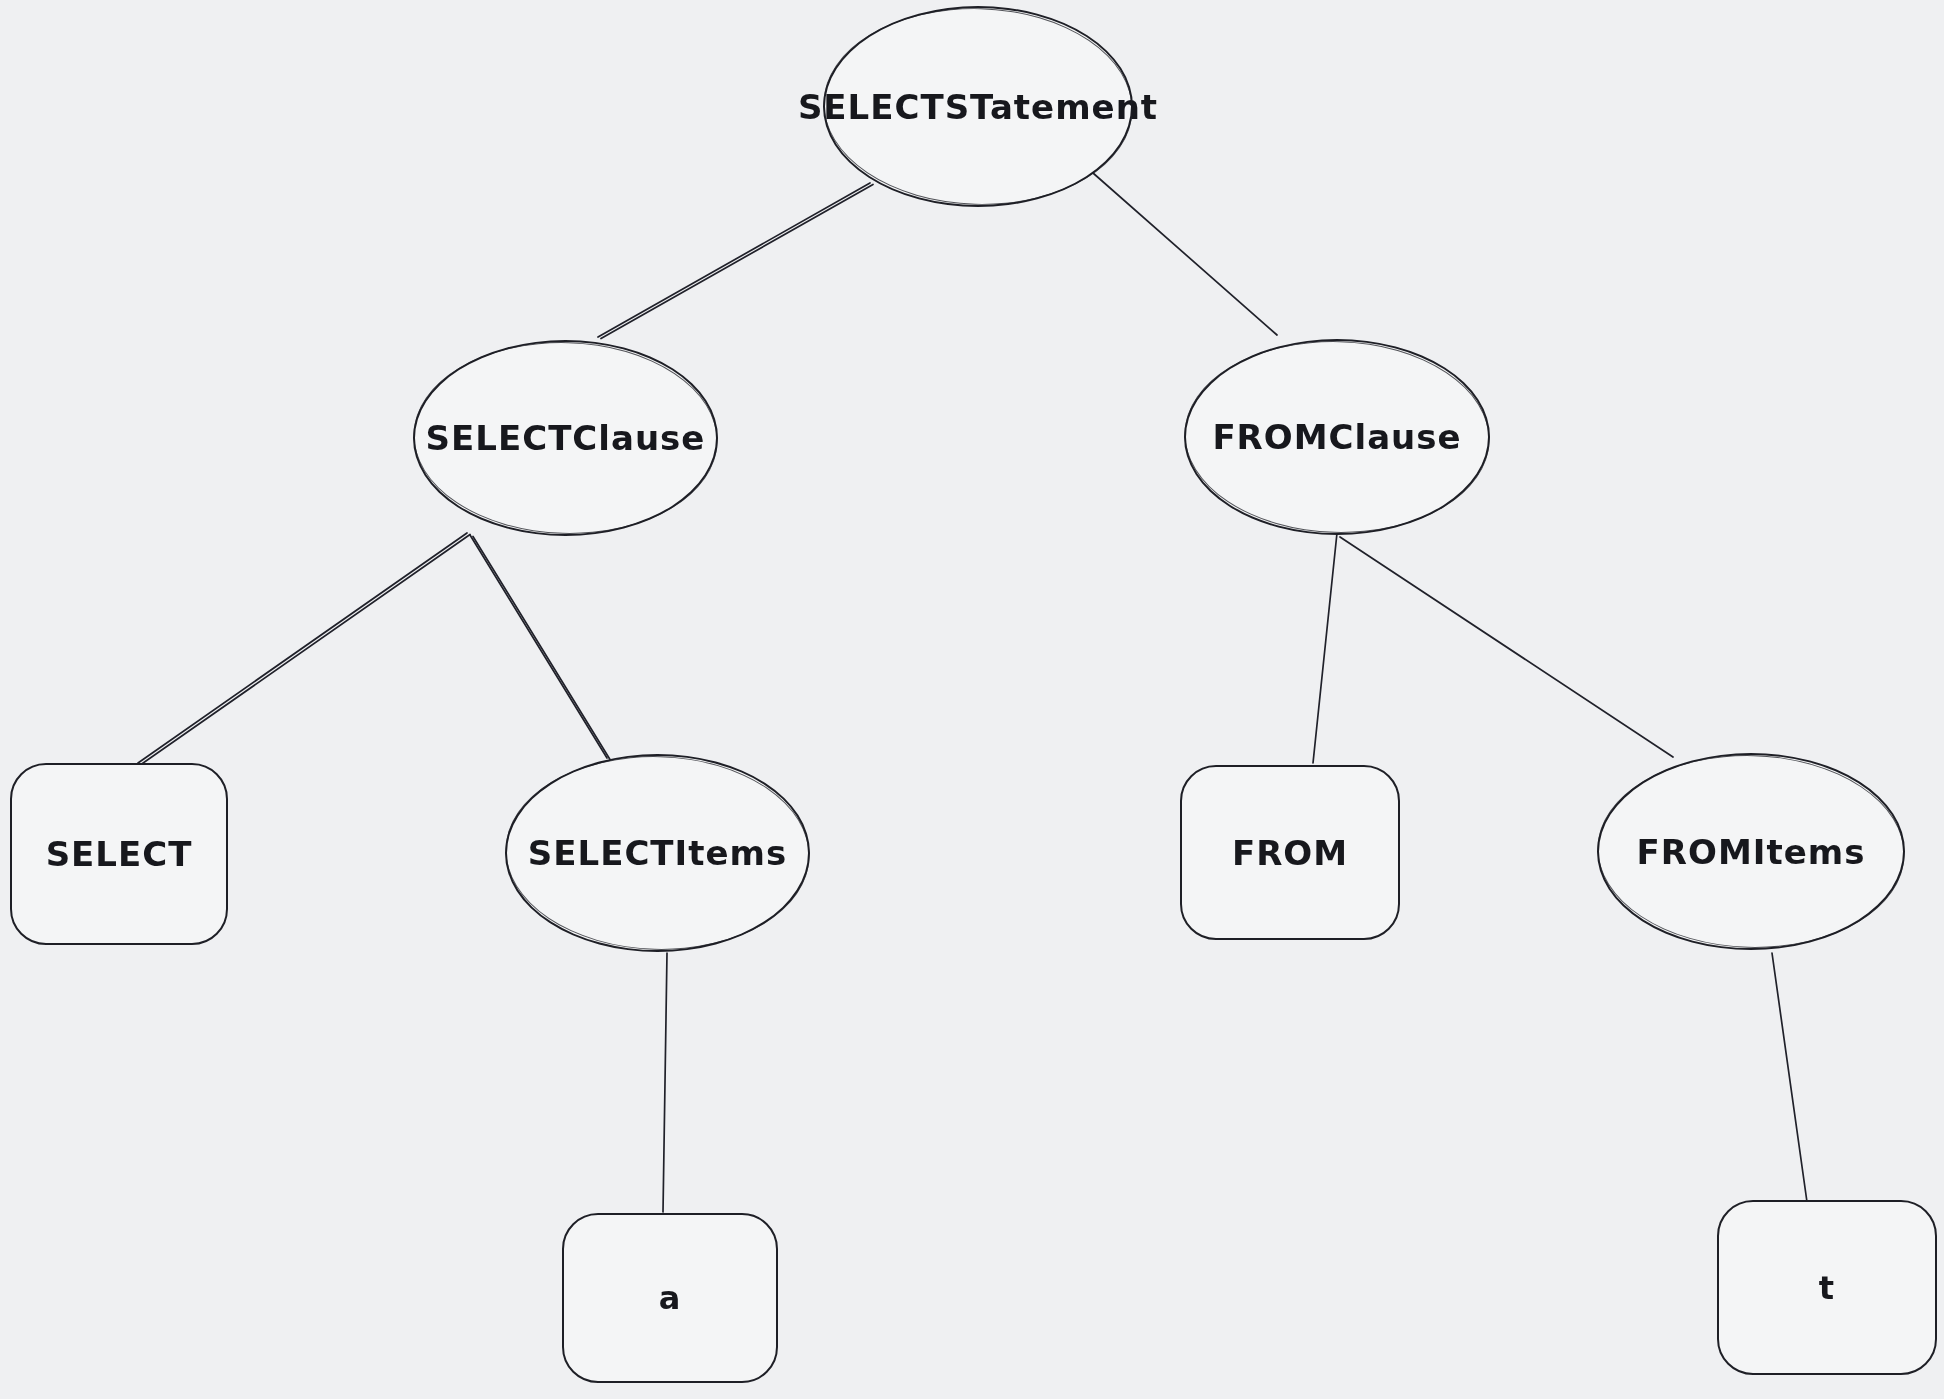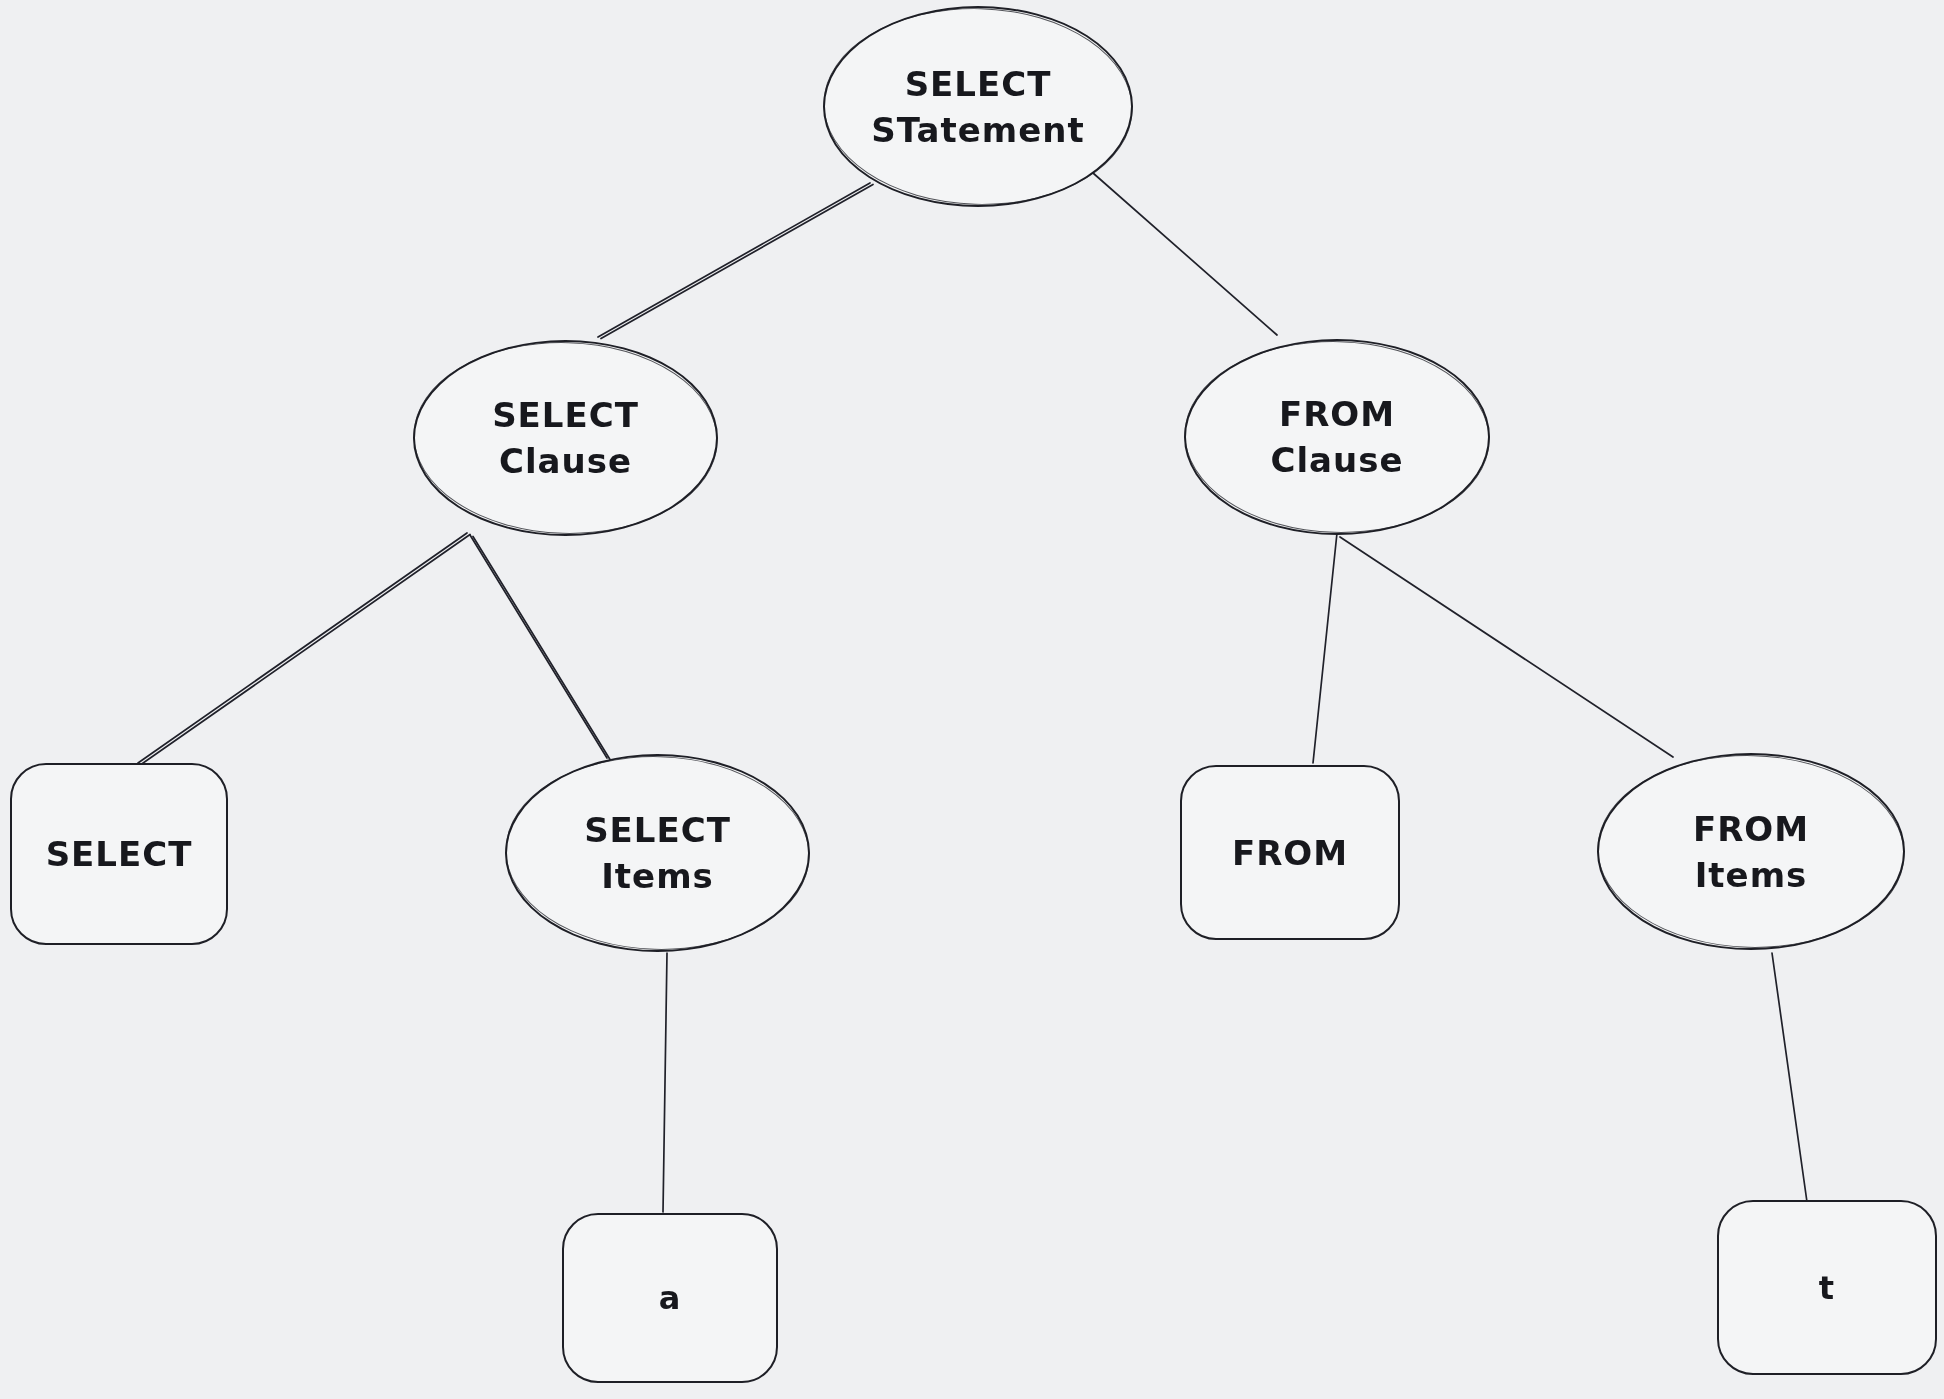--- a/index.html
+++ b/index.html
@@ -25,21 +25,21 @@
   .edge {
     stroke: #20212a;
     stroke-width: 1.7;
     stroke-linecap: round;
     fill: none;
   }
   .node {
     position: absolute;
     z-index: 1;
     display: flex;
-    flex-direction: column;
+    flex-direction: row;
     align-items: center;
     justify-content: center;
     background: #f4f5f6;
     border: 2.2px solid #1e1f26;
     color: #17181d;
     font-weight: bold;
     font-size: 34px;
     line-height: 46px;
     letter-spacing: 1px;
     text-align: center;

